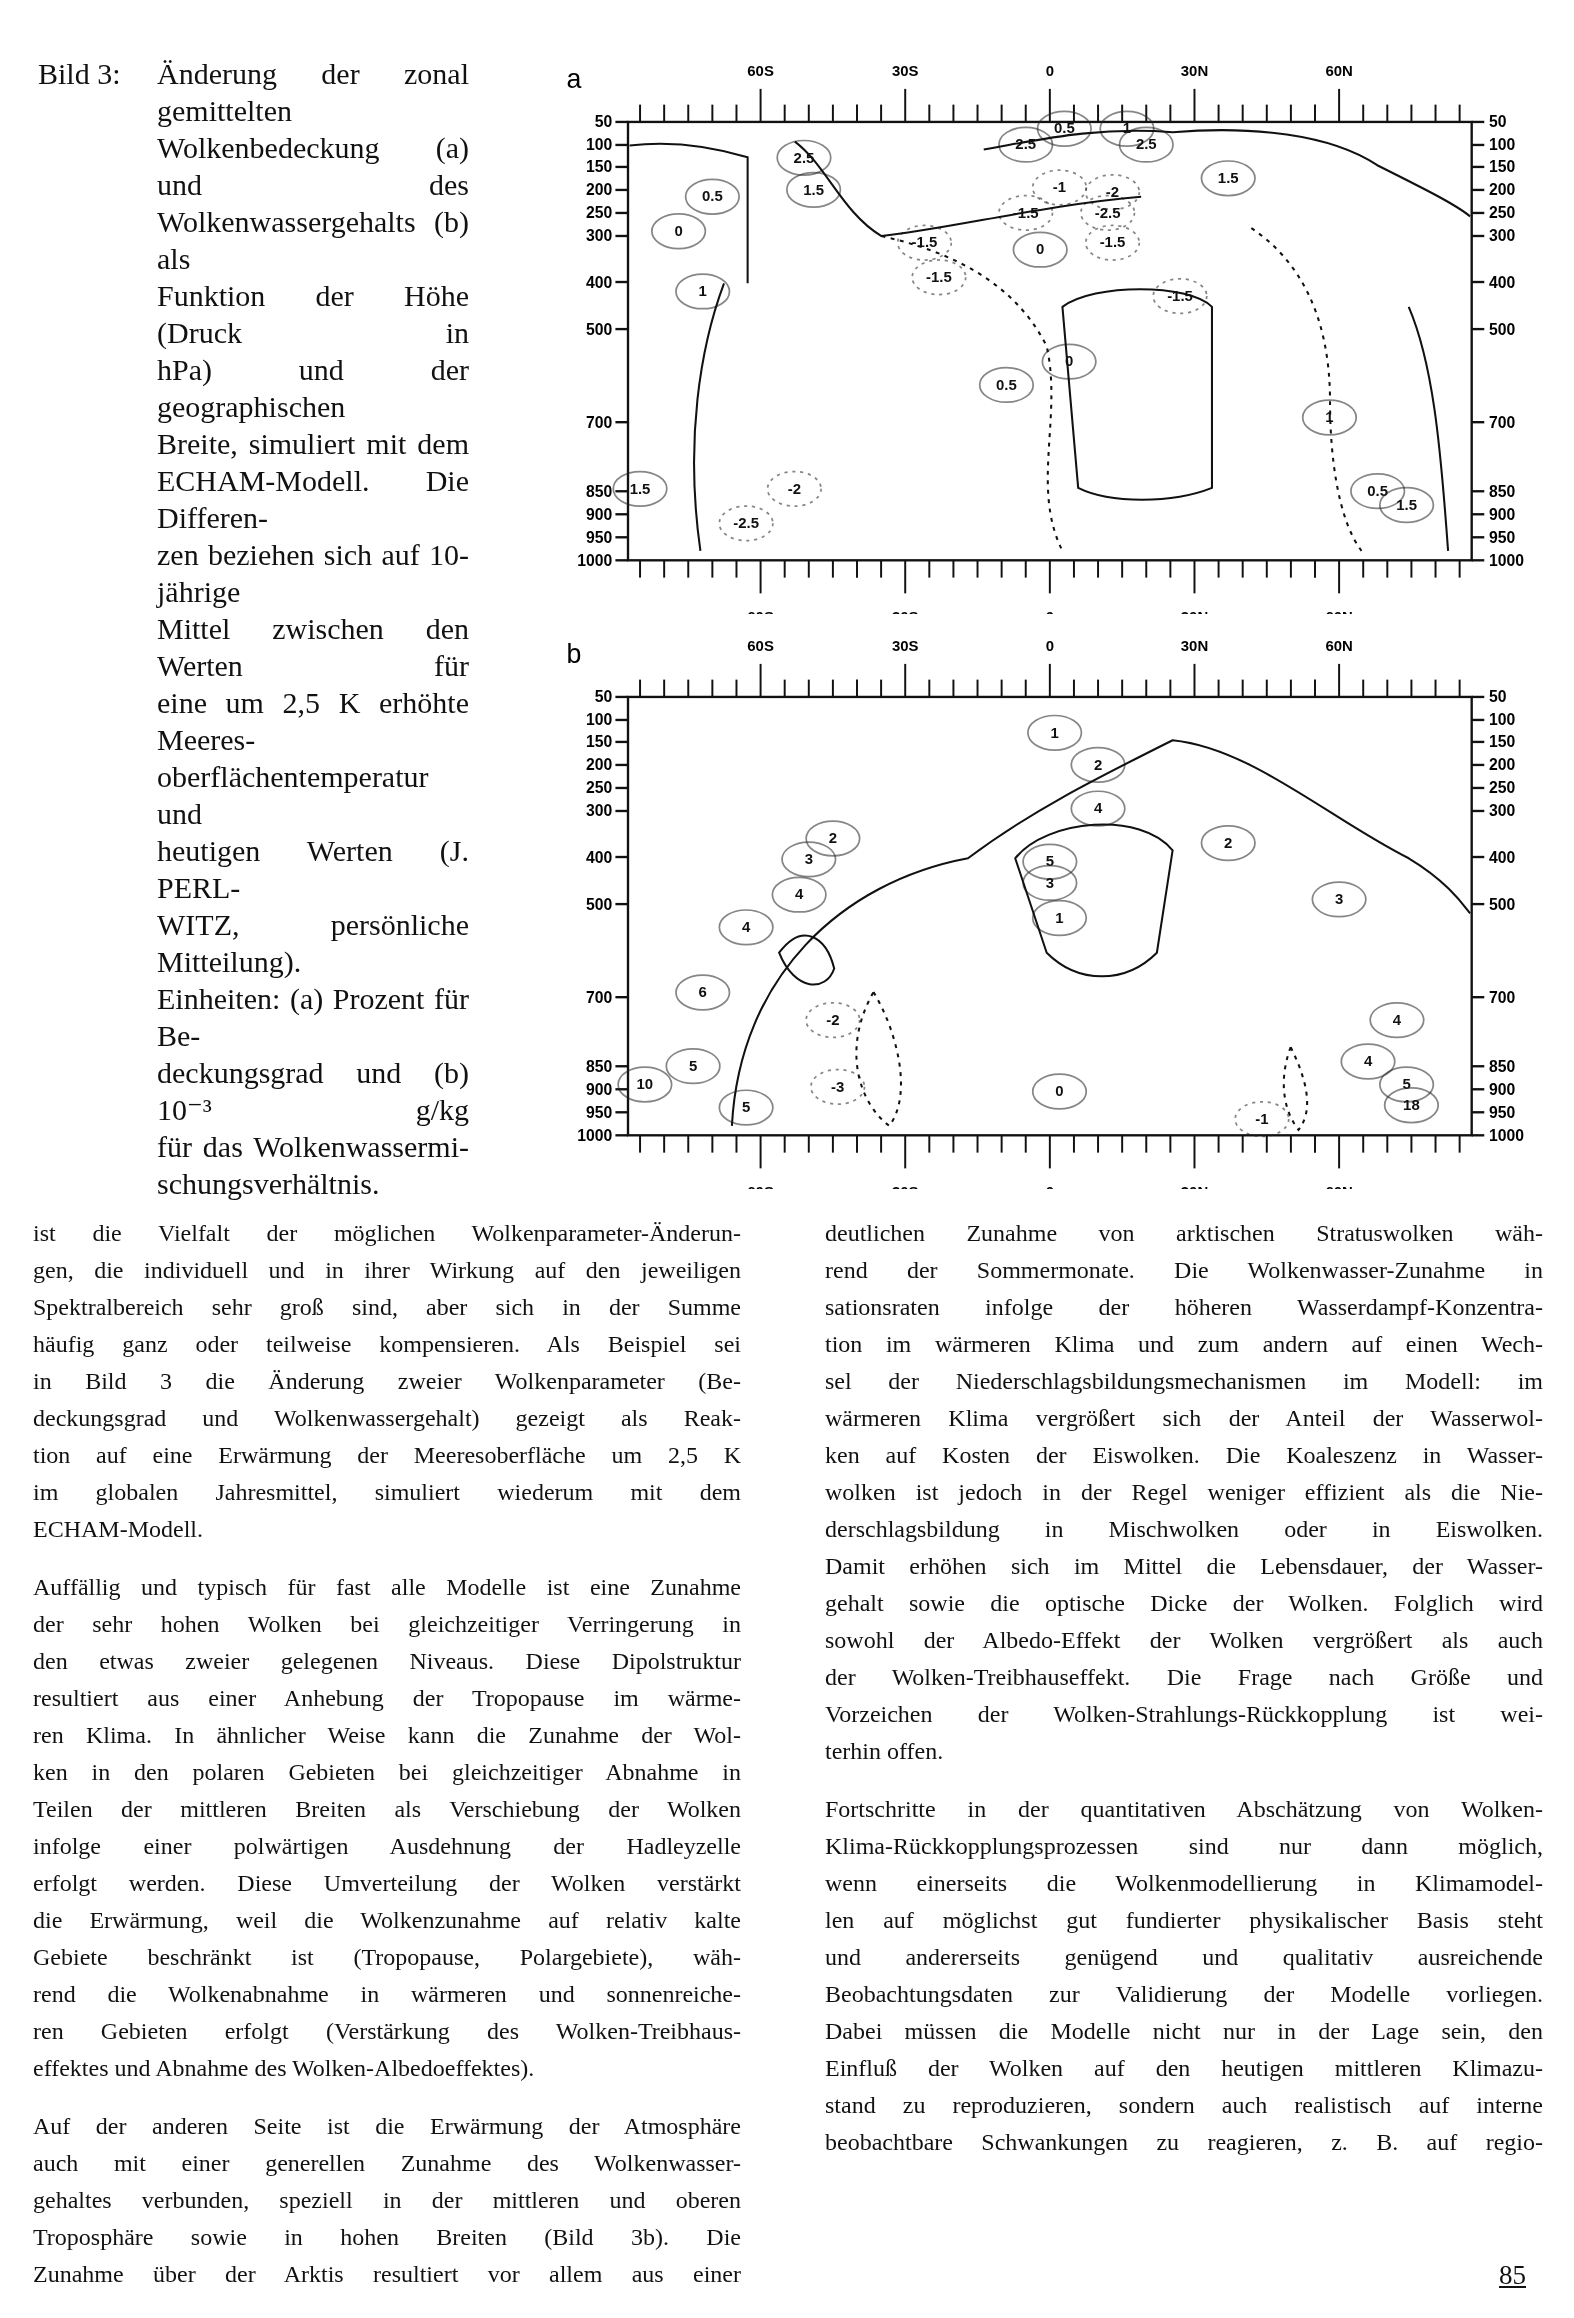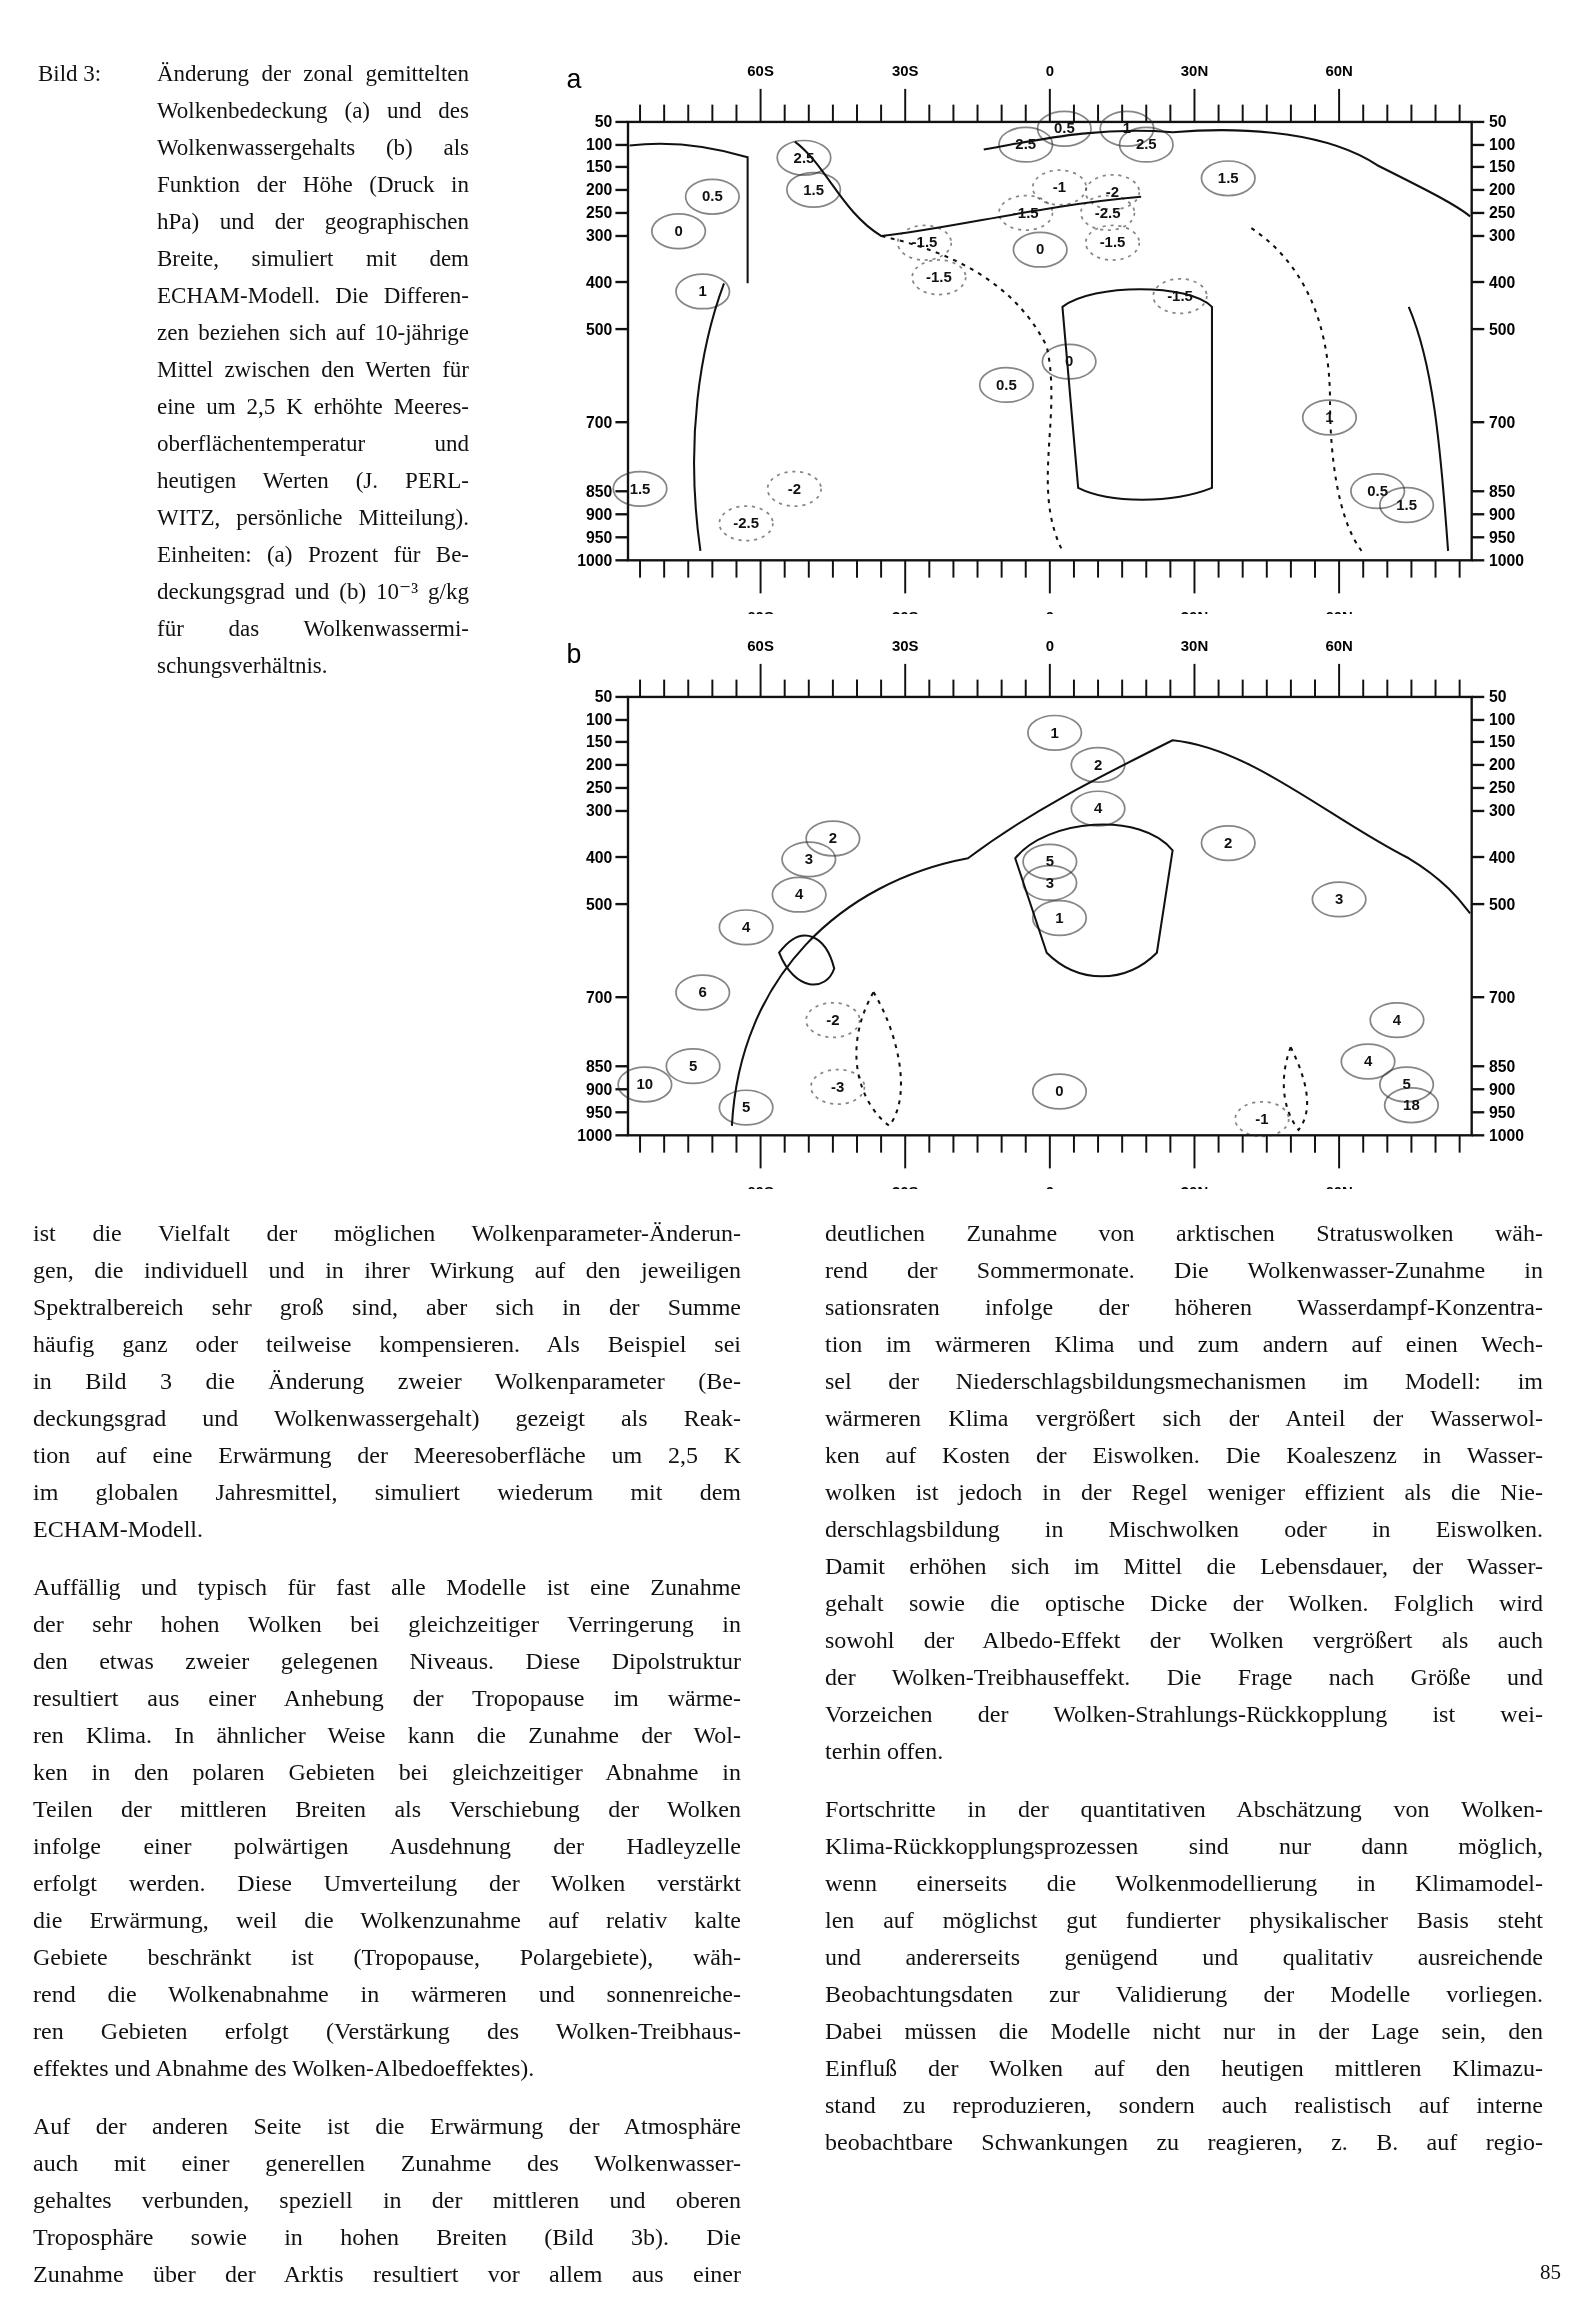--- a/index.html
+++ b/index.html
@@ -1,30 +1,30 @@
 <!DOCTYPE html>
 <html style="font-size:12.6px"><head>
 <meta charset="utf-8">
 <style>
   html, body { margin:0; padding:0; background:#ffffff; }
   body { width:1574px; height:2319px; position:relative; overflow:hidden;
          font-family:"Liberation Serif", "DejaVu Serif", serif; color:#111; }
   .caption { position:absolute; left:38px; top:55px; width:431px;
-             font-size:23px; line-height:37px; }
+             font-size:30px; line-height:37px; }
   .caption .lbl { position:absolute; left:0; top:0; }
   .caption .txt { margin-left:119px; text-align:justify; }
   .caption .txt span.line { display:block; text-align:justify; text-align-last:justify; }
   .caption .txt span.line.last { text-align-last:left; }
   .panel { position:absolute; left:543px; width:1031px; }
   .panel svg { display:block; }
   .col { position:absolute; font-size:24px; line-height:37px; }
   .col p { margin:0 0 21px 0; }
   .col .line { display:block; text-align:justify; text-align-last:justify; white-space:nowrap; }
   .col .line.last { text-align-last:left; }
-  .pagenum { position:absolute; left:1540px; top:2260px; font-size:21px; }
+  .pagenum { position:absolute; left:1499px; top:2260px; font-size:27px;text-decoration:underline; }
   svg text { font-family:"Liberation Sans", "DejaVu Sans", sans-serif; font-weight:bold; }
 </style>
 </head>
 <body>
 
 <div class="caption">
   <span class="lbl">Bild 3:</span>
   <div class="txt" id="caption-lines">
       <span class="line">Änderung der zonal gemittelten</span>
       <span class="line">Wolkenbedeckung (a) und des</span>

